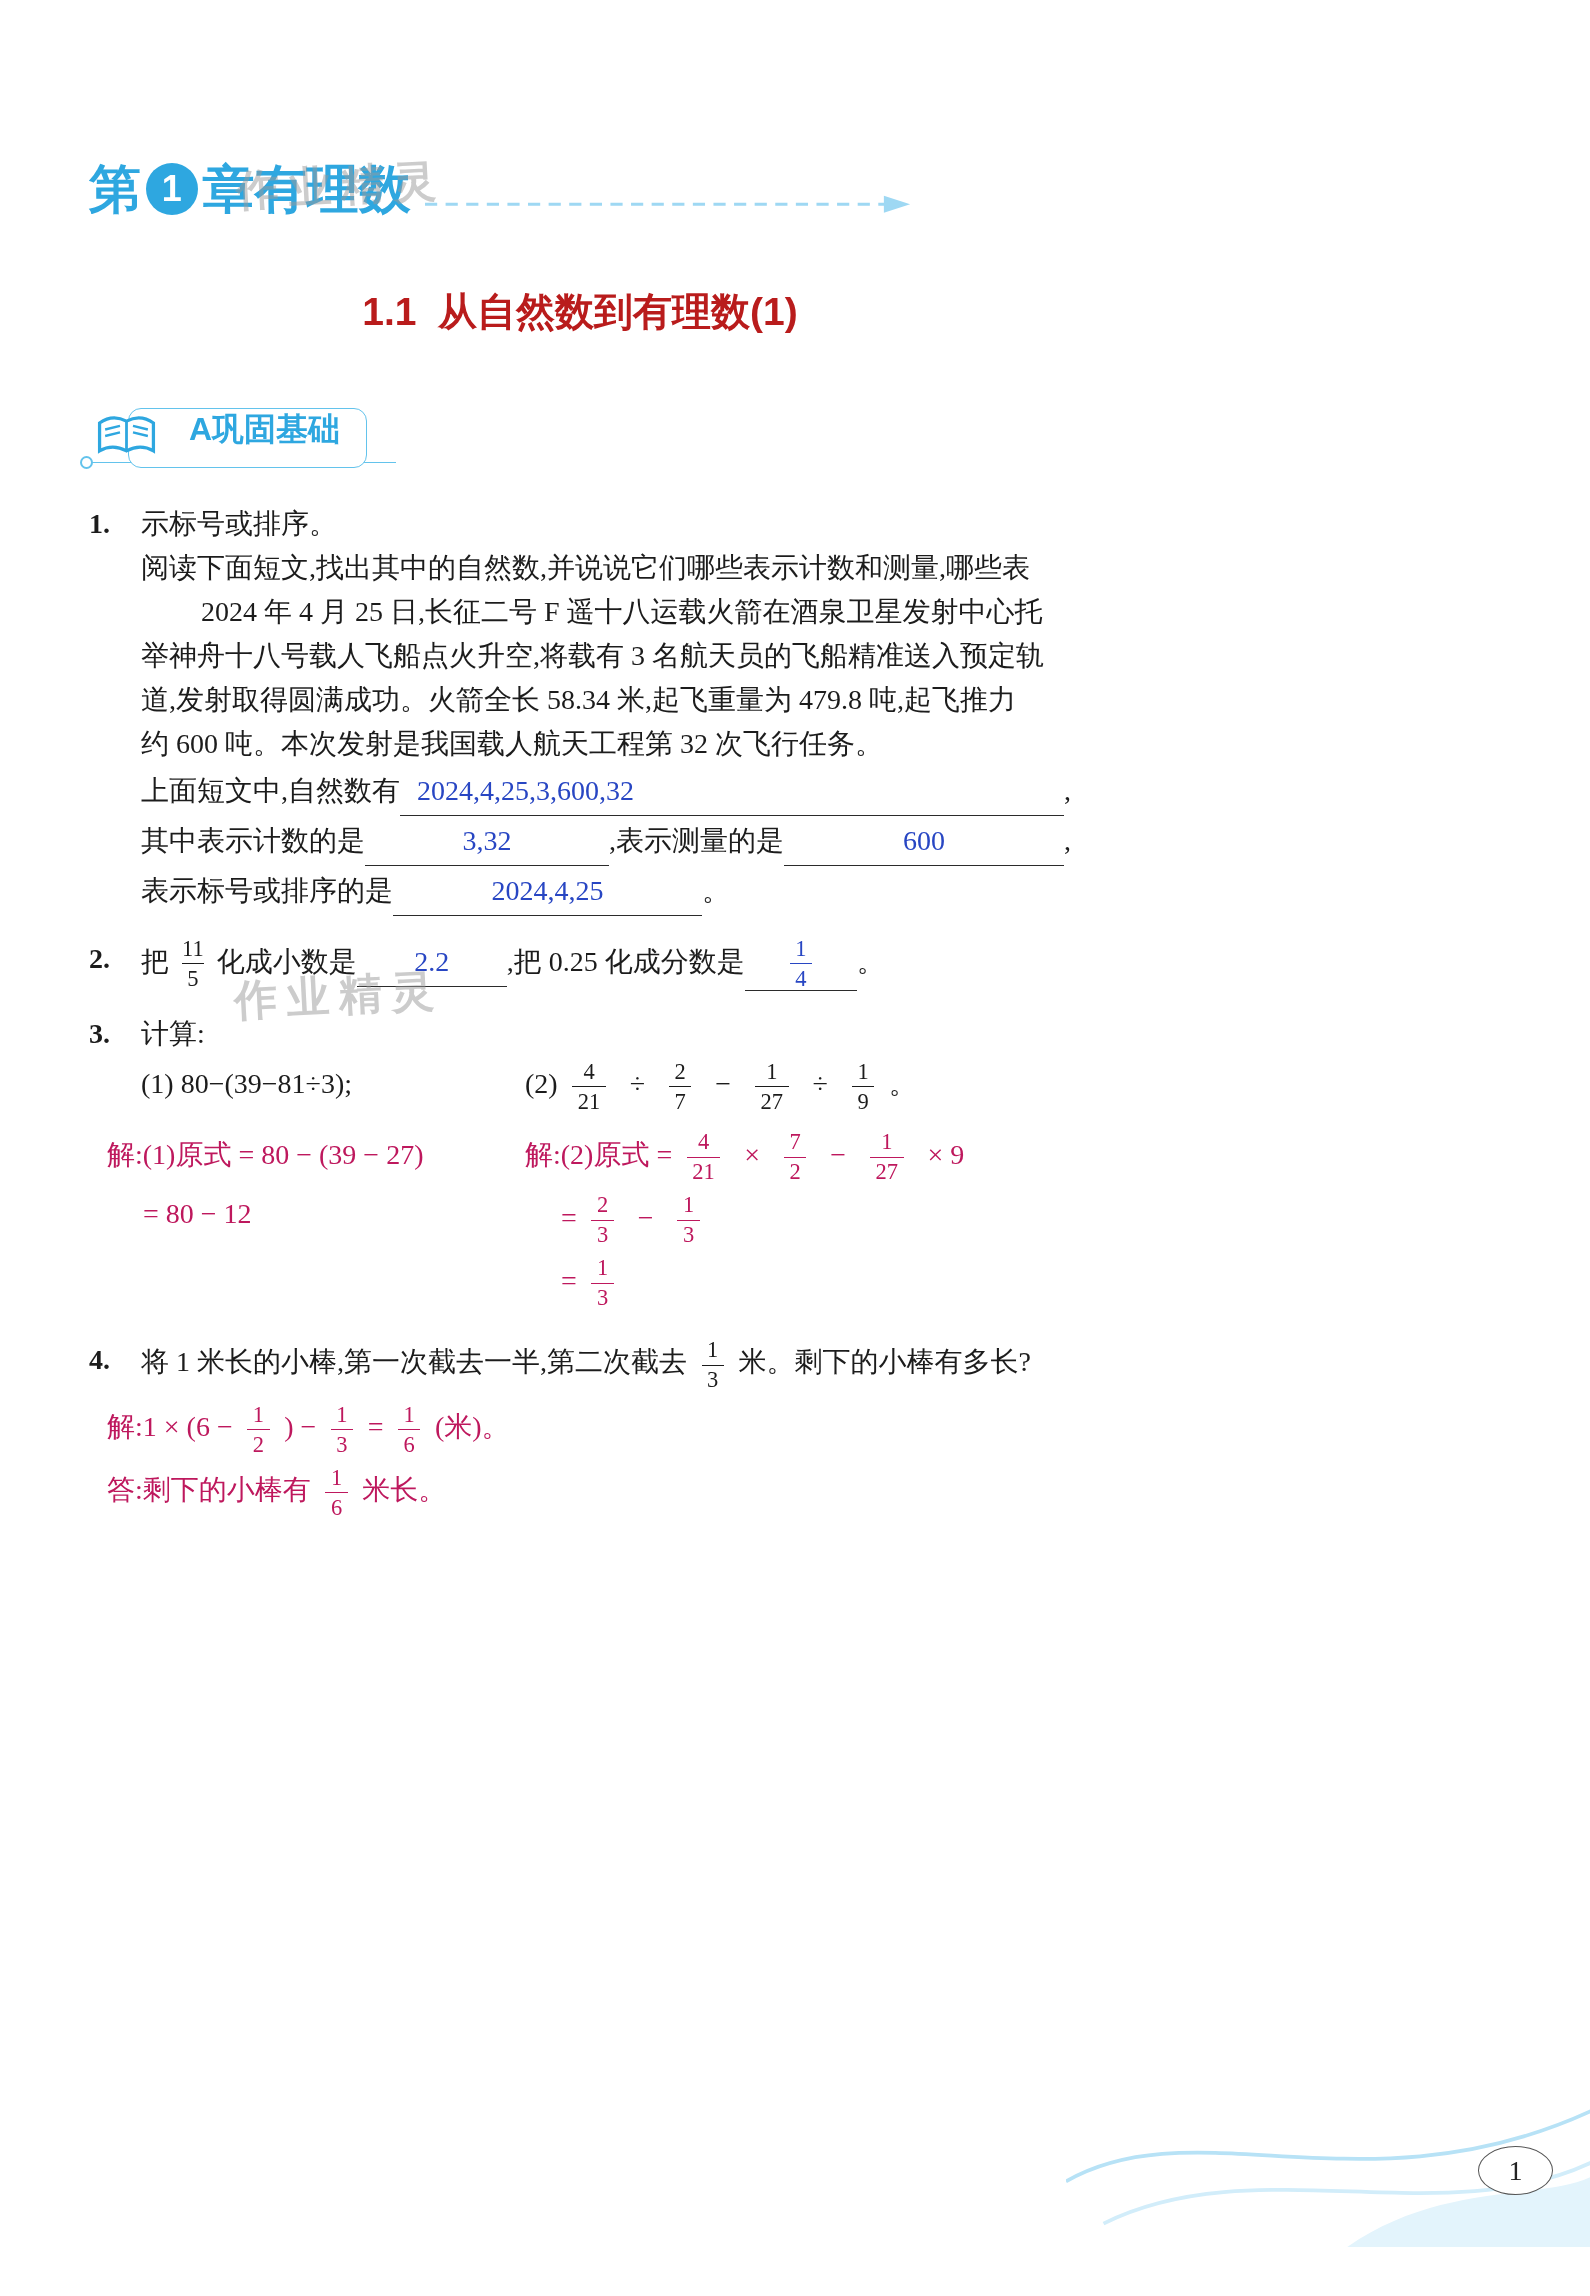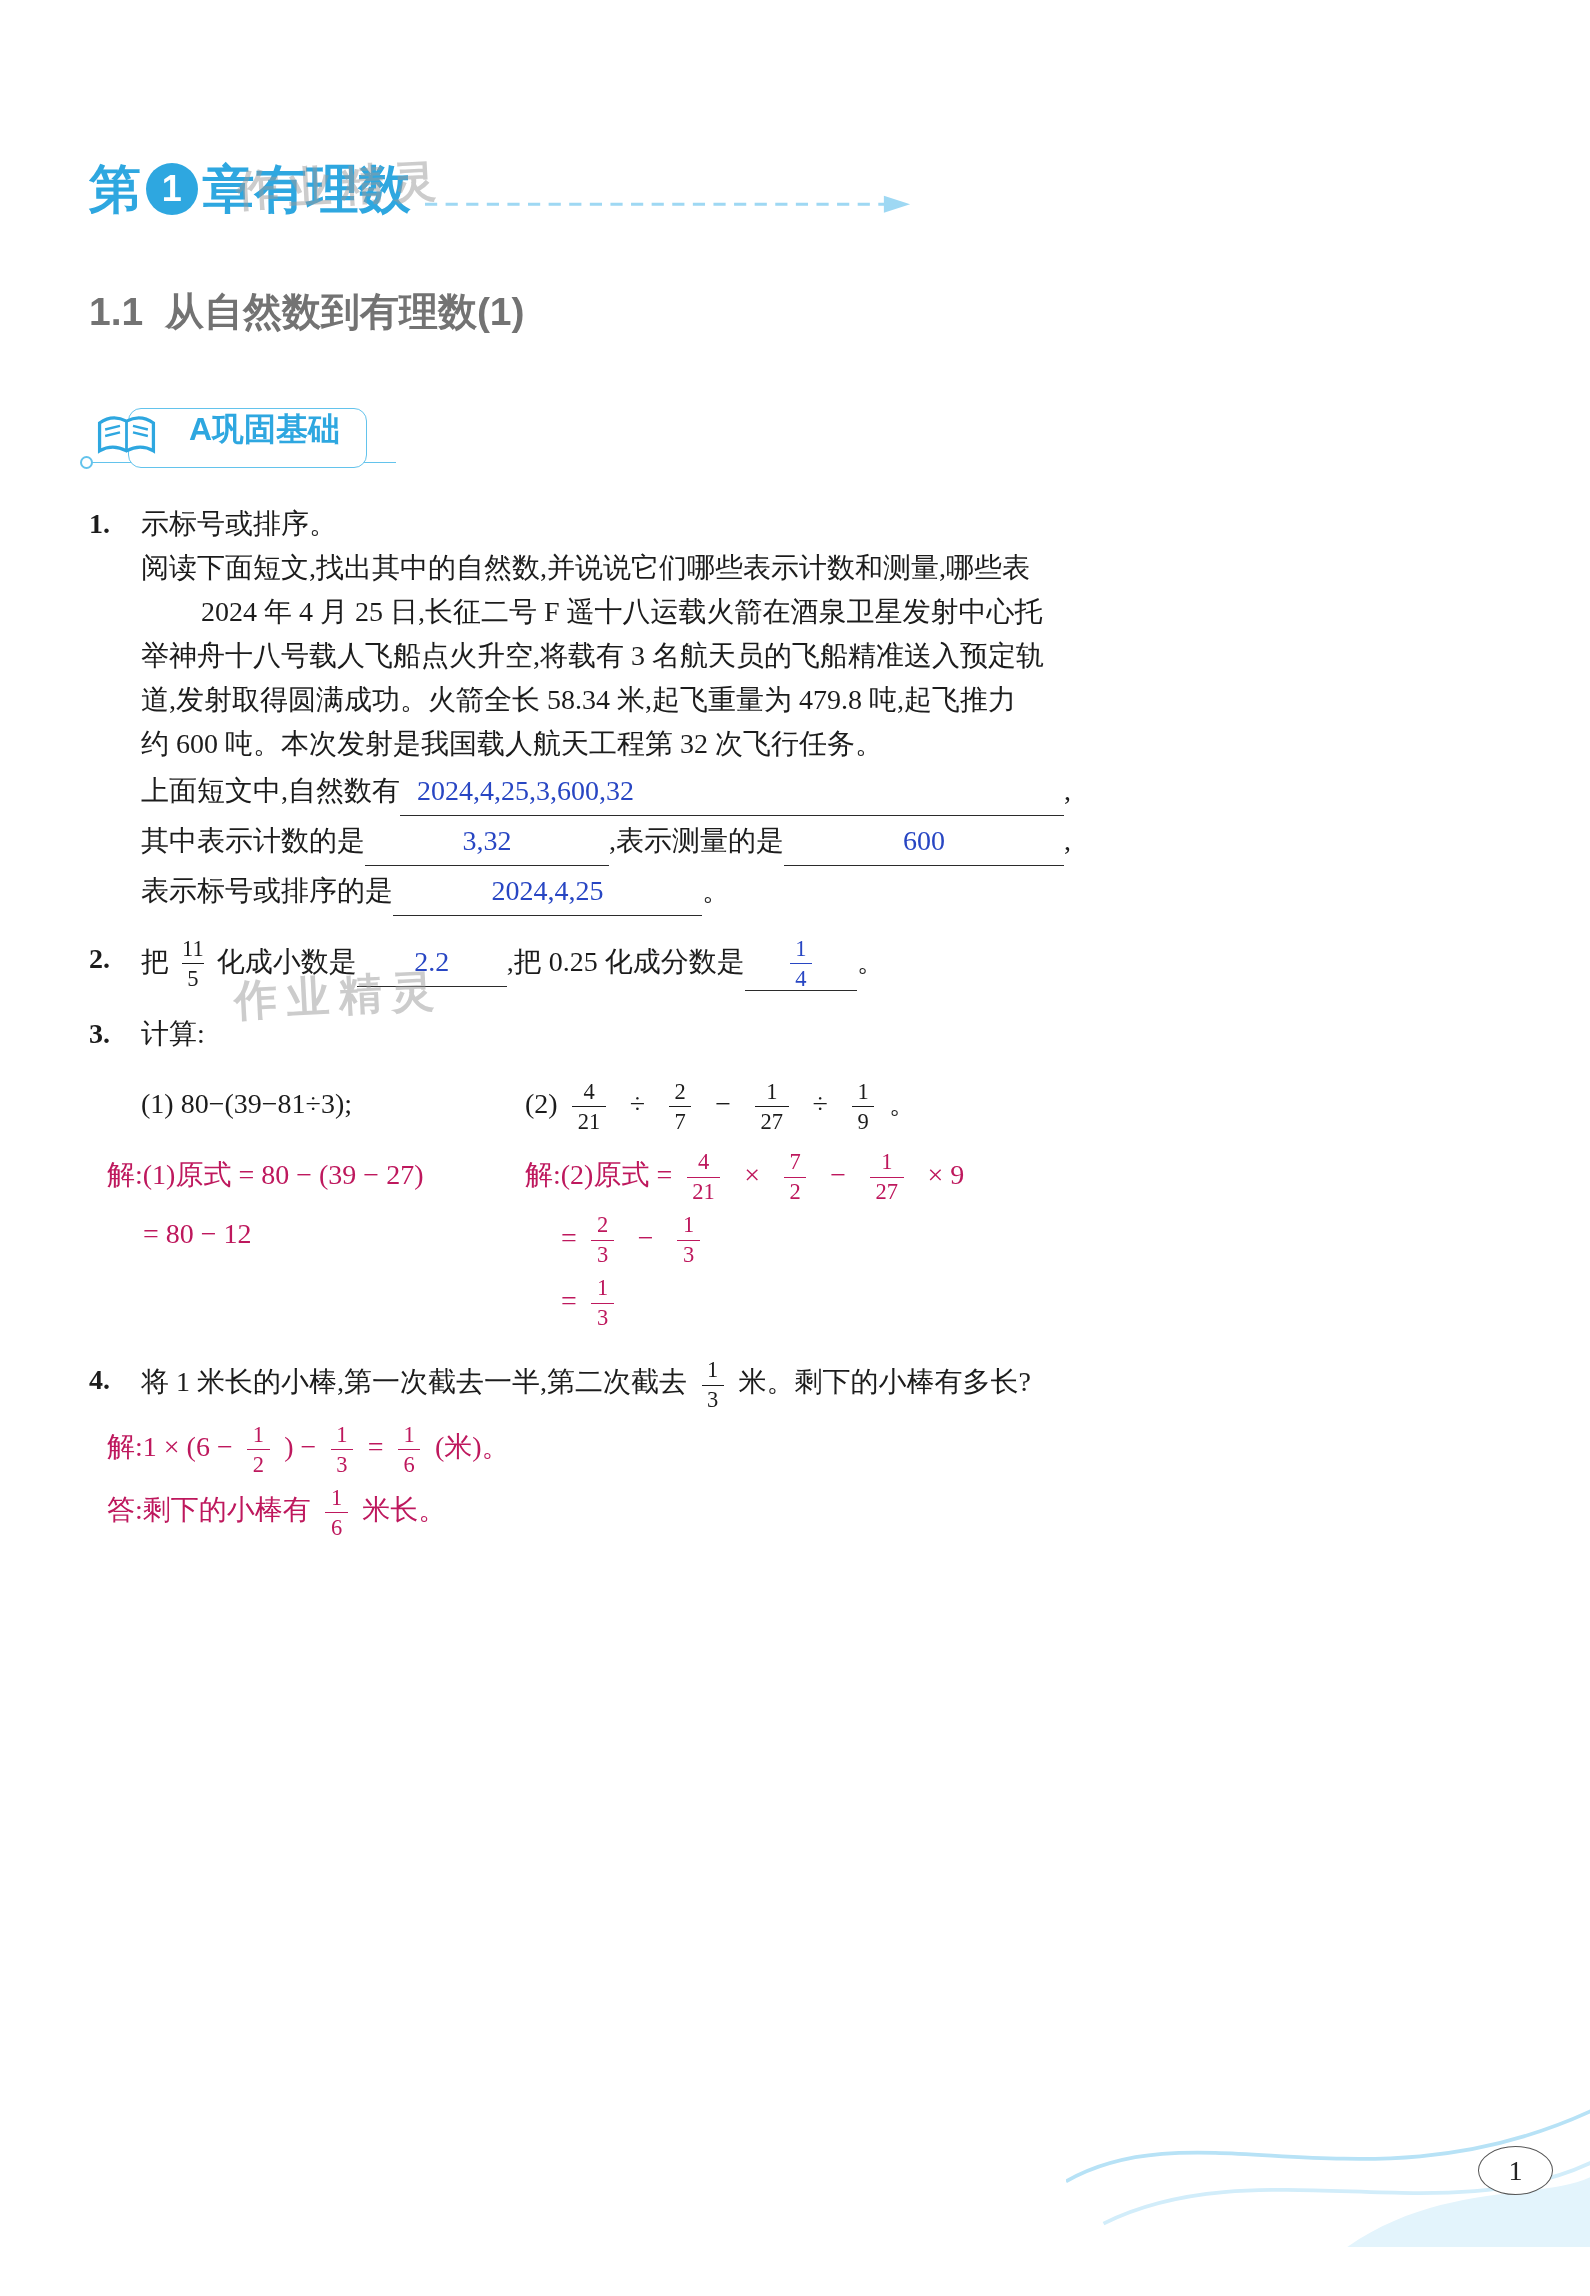--- a/index.html
+++ b/index.html
@@ -17,21 +17,21 @@
   .chapter-header{display:flex;align-items:center;height:60px}
   .ch-text{color:#2ea7e0;font-size:52px;font-weight:bold;line-height:1;
            font-family:"Liberation Sans","DejaVu Sans",sans-serif}
   .ch-title{}
   .ch-circle{width:52px;height:52px;border-radius:50%;background:#2ea7e0;flex:0 0 52px;
              display:inline-flex;align-items:center;justify-content:center;margin:0 4.7px}
   .ch-circle span{color:#fff;font-size:36px;font-weight:bold;
                   font-family:"Liberation Sans","DejaVu Sans",sans-serif}
   .arrow{flex:0 0 487px;height:22.5px;margin-left:15px;align-self:flex-end;margin-bottom:3.7px}
   
-  .section-title{margin-top:66px;font-size:39px;font-weight:bold;color:#737373;
+  .section-title{margin-top:66px;text-align:center;font-size:39px;font-weight:bold;color:#b91c1c;
                  white-space:pre;font-family:"Liberation Sans","DejaVu Sans",sans-serif}
   
   .badge-row{position:relative;margin-top:69px;height:60px}
   .badge-box{position:absolute;left:39px;top:0;height:60px;border:1.9px solid #63c3ec;border-radius:13px;
              display:flex;align-items:center;padding:0 26px 16px 60px;color:#2ea7e0;font-size:32px;
              font-weight:bold;background:#fff;z-index:1;
              font-family:"Liberation Sans","DejaVu Sans",sans-serif}
   .book-icon{position:absolute;left:3.7px;top:1.9px;width:67px;height:52px;z-index:2}
   .badge-underline{position:absolute;left:1.9px;top:54px;width:305px;border-top:1.9px solid #63c3ec}
   .badge-ring{position:absolute;left:-9.4px;top:48px;width:13px;height:13px;border:2.8px solid #63c3ec;
@@ -48,21 +48,21 @@
   .blank.grow{flex:1}
   .blank.left{text-align:left;padding-left:17px}
   .ans{color:#2846c3}
   
   .frac{display:inline-flex;flex-direction:column;align-items:center;line-height:1.05;
         font-size:22.5px;vertical-align:middle;margin:0 7.5px;text-align:center}
   .frac .fn{padding:0 5.6px 2.8px;display:block}
   .frac .fd{padding:2.8px 5.6px 0;border-top:1.9px solid currentColor;display:block}
   .blank .frac{vertical-align:bottom;margin:0 3.7px}
   
-  .qrow{display:flex;margin-top:22px}
+  .qrow{display:flex;margin-top:2px}
   .qleft{width:384px;line-height:52px;white-space:nowrap}
   .qright{flex:1;line-height:52px;white-space:nowrap}
   .op{margin:0 9.4px}
   .solrow{display:flex;margin-left:-34px;margin-top:15px}
   .solleft{width:418px}
   .solright{flex:1}
   .sol{color:#be185d}
   .sline{line-height:52px;margin-bottom:7.5px;white-space:nowrap}
   .sline.ind{padding-left:36px}
   .solblock{margin-left:-34px;margin-top:9.4px}

